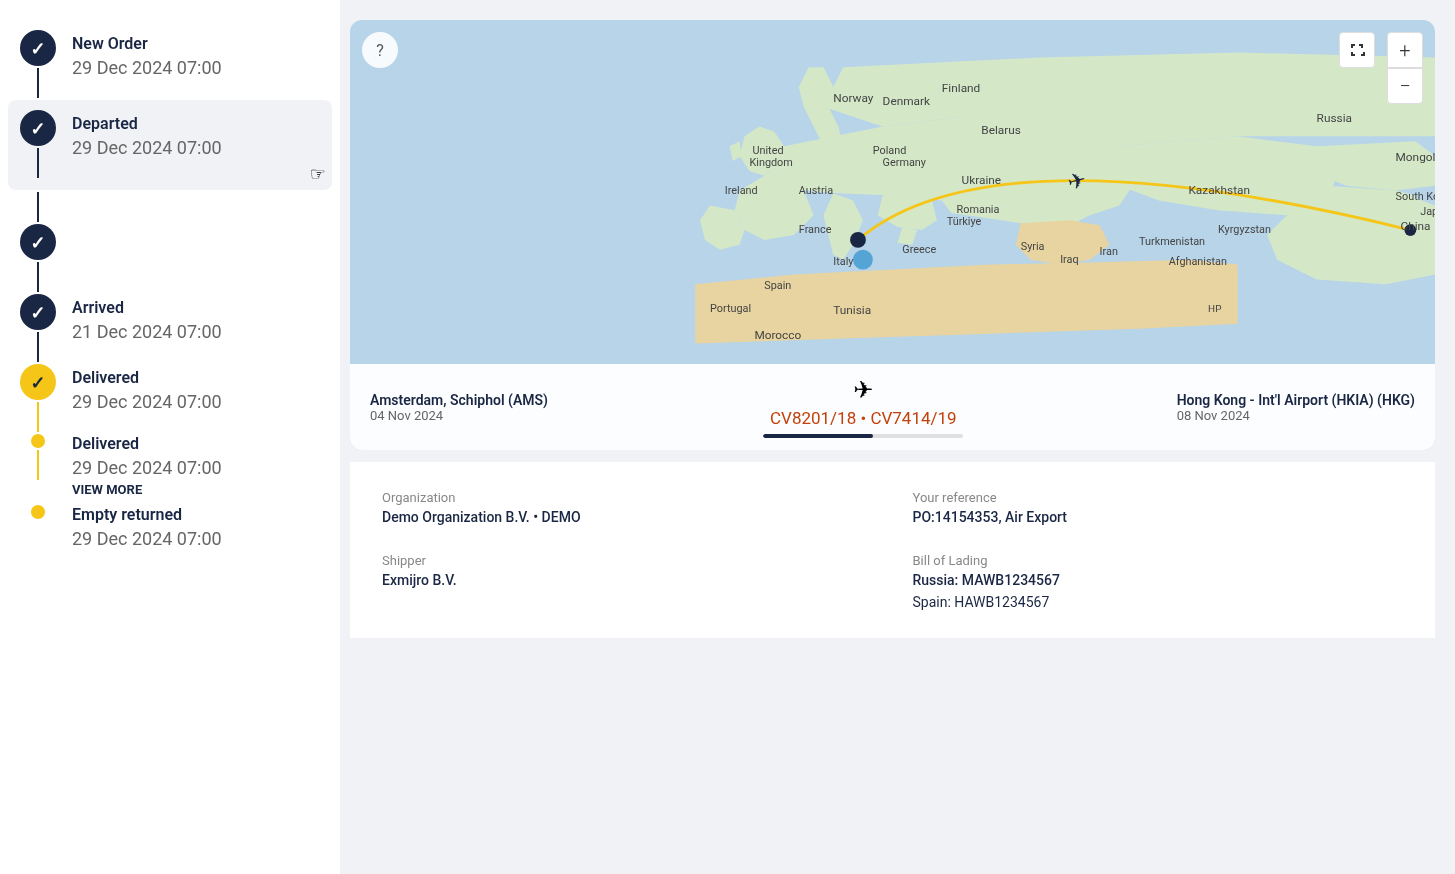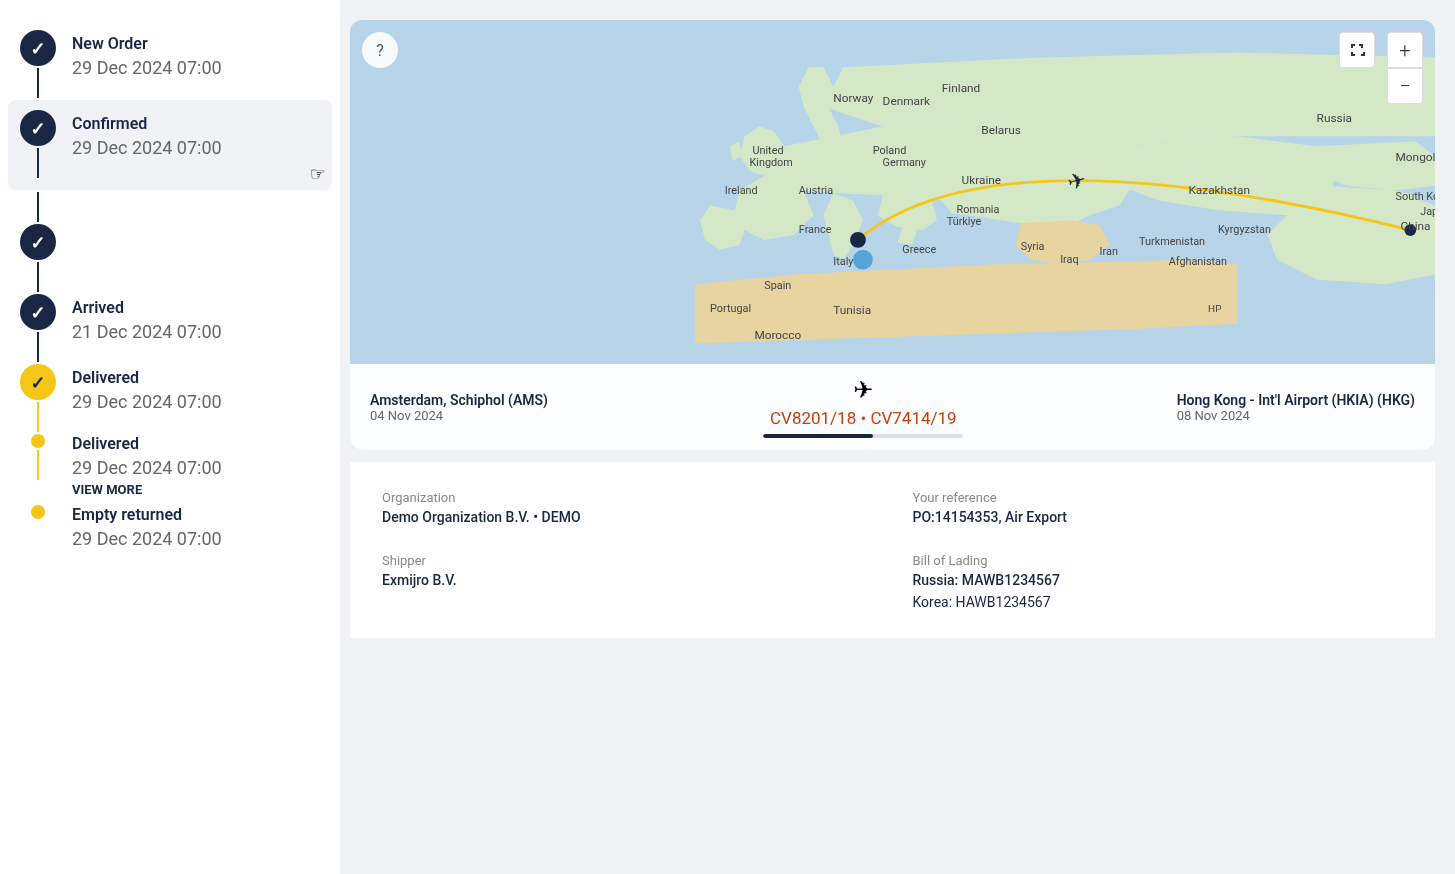--- a/index.html
+++ b/index.html
@@ -315,21 +315,21 @@
     </div>
 
     <div style="display:flex; align-items:stretch; background:#f0f2f5; border-radius:8px; margin:0 8px; padding:10px 12px; position:relative;">
       <div class="timeline-left">
         <div class="timeline-icon completed">
           <span class="check-icon">✓</span>
         </div>
         <div class="timeline-line" style="height:30px;"></div>
       </div>
       <div class="timeline-content">
-        <div class="timeline-title">Confirmed</div>
+        <div class="timeline-title">Departed</div>
         <div class="timeline-date">29 Dec 2024 07:00</div>
       </div>
       <span style="position:absolute; right:6px; bottom:6px; font-size:18px; pointer-events:none;">☞</span>
     </div>
 
     <div style="display:flex; align-items:stretch; padding: 0 20px;">
       <div class="timeline-left">
         <div class="timeline-line" style="height:16px;"></div>
         <div class="timeline-icon completed">
           <span class="check-icon">✓</span>
@@ -523,17 +523,17 @@
       <div class="detail-label">Your reference</div>
       <div class="detail-value">PO:14154353, Air Export</div>
     </div>
     <div class="detail-group">
       <div class="detail-label">Shipper</div>
       <div class="detail-value">Exmijro B.V.</div>
     </div>
     <div class="detail-group">
       <div class="detail-label">Bill of Lading</div>
       <div class="detail-value">Russia: MAWB1234567</div>
-      <div class="detail-sub-value">Korea: HAWB1234567</div>
+      <div class="detail-sub-value">Spain: HAWB1234567</div>
     </div>
   </div>
 
 </div>
 
 </body></html>

